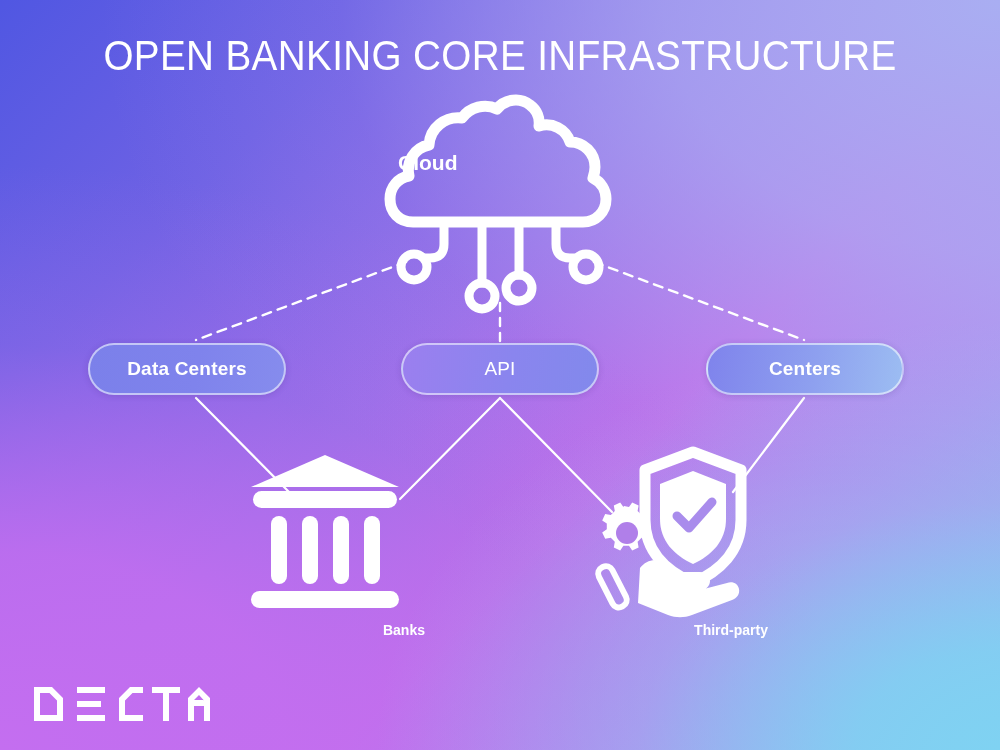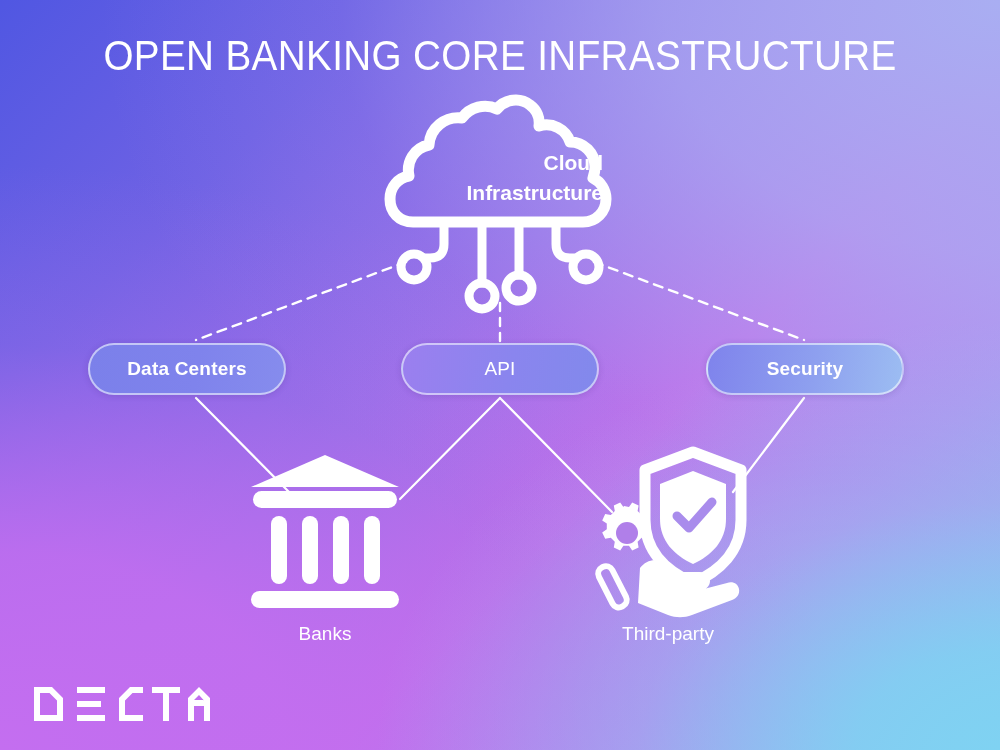--- a/index.html
+++ b/index.html
@@ -74,36 +74,36 @@
     justify-content: center;
   }
   .pill-sec {
     left: 706px; top: 343px; width: 198px;
     background: linear-gradient(100deg, #7f83ec 0%, #8ea0ef 55%, #9cbdf2 100%);
   }
 
   
   .icon-label {
     position: absolute;
-    text-align: center;
-    color: #ffffff;
-    font-size: 19px;
-    font-weight: normal;
+    text-align: right;
+    color: #ffffff;
+    font-size: 14px;
+    font-weight: bold;
     line-height: 1.5;
   }
   .label-banks { left: 225px; top: 620px; width: 200px; }
   .label-tpp   { left: 568px; top: 620px; width: 200px; }
 
   
   .cloud-text {
     position: absolute;
     left: 398px;
     top: 148px;
     width: 205px;
-    text-align: right;
+    text-align: left;
     color: #ffffff;
     font-size: 21px;
     font-weight: bold;
     line-height: 1.42;
   }
 
   
   .logo {
     position: absolute;
     left: 30px;
@@ -159,31 +159,30 @@
 
     <path d="M 519 222 L 519 275" fill="none" stroke="#ffffff" stroke-width="9" stroke-linecap="round"></path>
     <circle cx="519" cy="288" r="13" fill="none" stroke="#ffffff" stroke-width="9"></circle>
 
     <path d="M 556 222 L 556 244 Q 556 258 570 258 L 575 258" fill="none" stroke="#ffffff" stroke-width="9" stroke-linecap="round"></path>
     <circle cx="586" cy="267" r="13" fill="none" stroke="#ffffff" stroke-width="9"></circle>
   </svg>
 
   <div class="cloud-text">
     <div>Cloud</div>
-    <div>Infrastructure</div>
   </div>
 
   <div class="pill pill-dc">
     <span>Data Centers</span>
   </div>
   <div class="pill pill-api">
     <span>API</span>
   </div>
   <div class="pill pill-sec">
-    <span>Security</span>
+    <span>Centers</span>
   </div>
 
   <svg class="layer" viewBox="0 0 1000 750">
 
     <path d="M 325 455 L 399 487 L 251 487 Z" fill="#ffffff"></path>
 
     <rect x="253" y="491" width="144" height="17" rx="8.5" fill="#ffffff"></rect>
 
     <rect x="271" y="516" width="16" height="68" rx="8" fill="#ffffff"></rect>
     <rect x="302" y="516" width="16" height="68" rx="8" fill="#ffffff"></rect>

